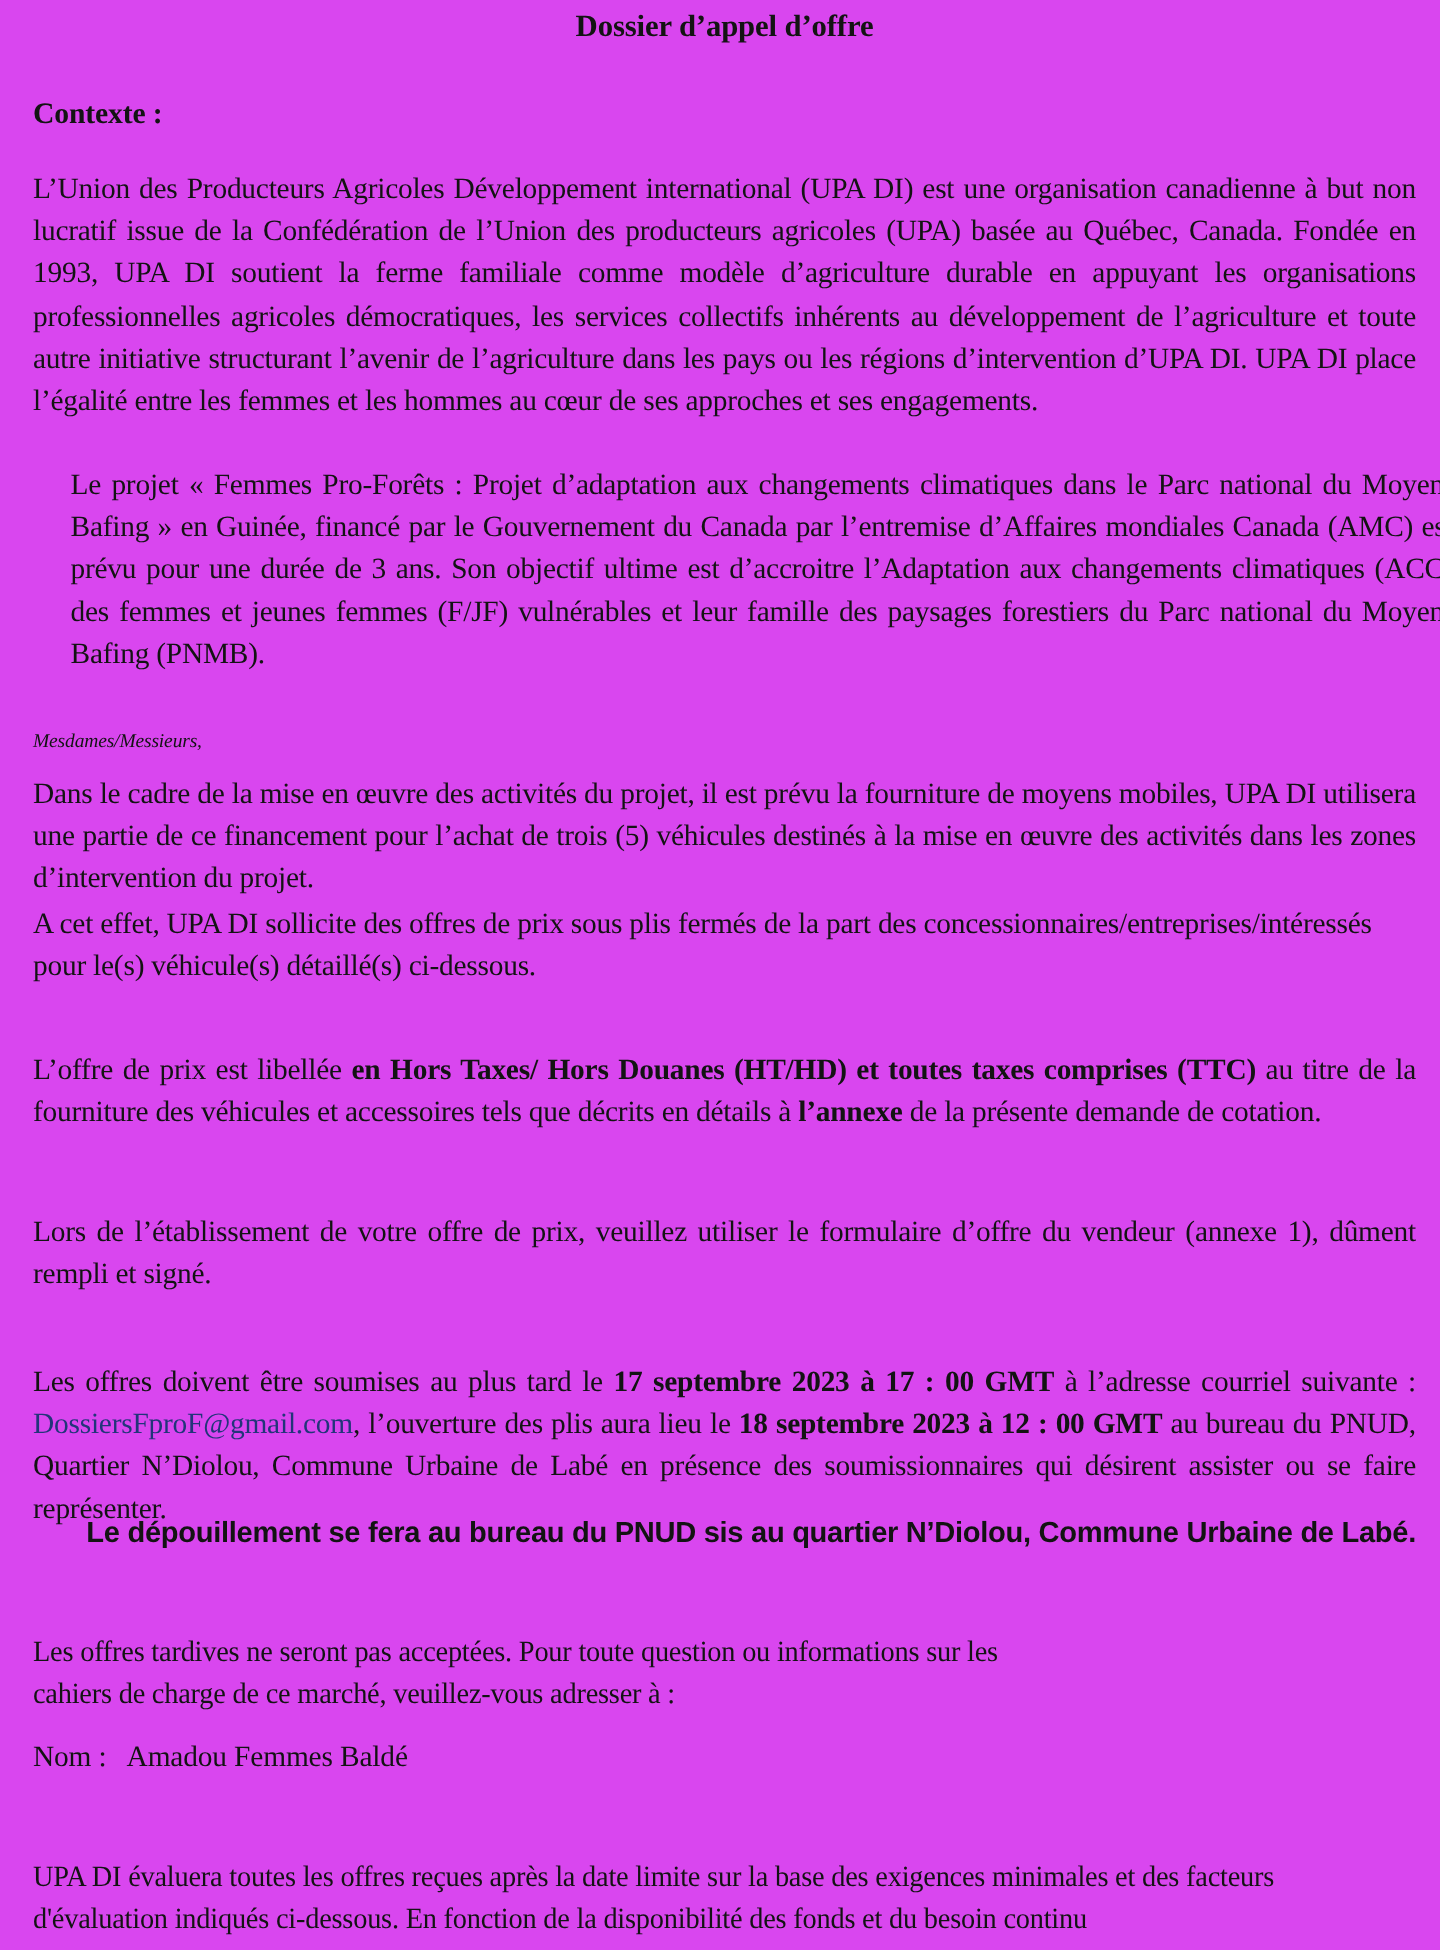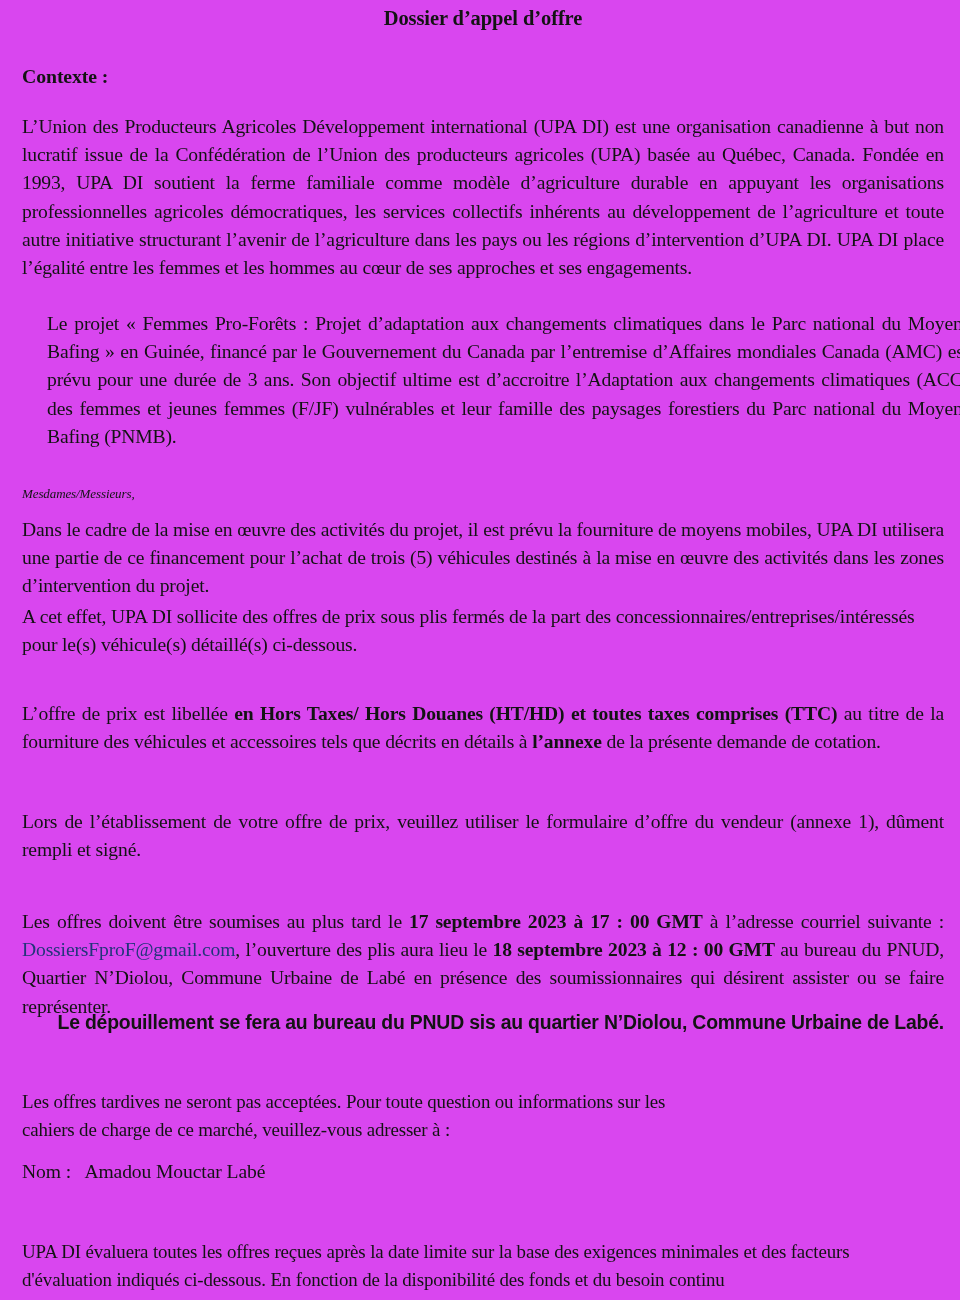--- a/index.html
+++ b/index.html
@@ -141,20 +141,20 @@
     <p class="p-offres-dl blk"><span>Les offres doivent être soumises au plus tard le </span><b>17 septembre 2023 à 17 : 00 GMT</b><span> à l’adresse courriel suivante : </span><a class="email-plain" href="#">DossiersFproF@gmail.com</a><span>, l’ouverture des plis aura lieu le </span><b>18 septembre 2023 à 12 : 00 GMT</b><span> au bureau du PNUD, Quartier N’Diolou, Commune Urbaine de Labé en présence des soumissionnaires qui désirent assister ou se faire représenter.</span></p>
 
     <p class="p-depouil blk-sans">Le dépouillement se fera au bureau du PNUD sis au quartier N’Diolou, Commune Urbaine de Labé.</p>
 
     <p class="p-tardives blk left squeeze">Les offres tardives ne seront pas acceptées. Pour toute question ou informations sur les cahiers de charge de ce marché, veuillez-vous adresser à :</p>
 
     <div class="p-contact">
       <div class="contact-line">
         <span>Nom :</span>
         <span>&nbsp;</span>
-        <span>Amadou Mouctar Labé</span>
+        <span>Amadou Femmes Baldé</span>
       </div>
     </div>
 
     <p class="p-eval blk left squeeze">UPA DI évaluera toutes les offres reçues après la date limite sur la base des exigences minimales et des facteurs d'évaluation indiqués ci-dessous. En fonction de la disponibilité des fonds et du besoin continu</p>
 
   </div>
 </div>
 
 </body></html>

